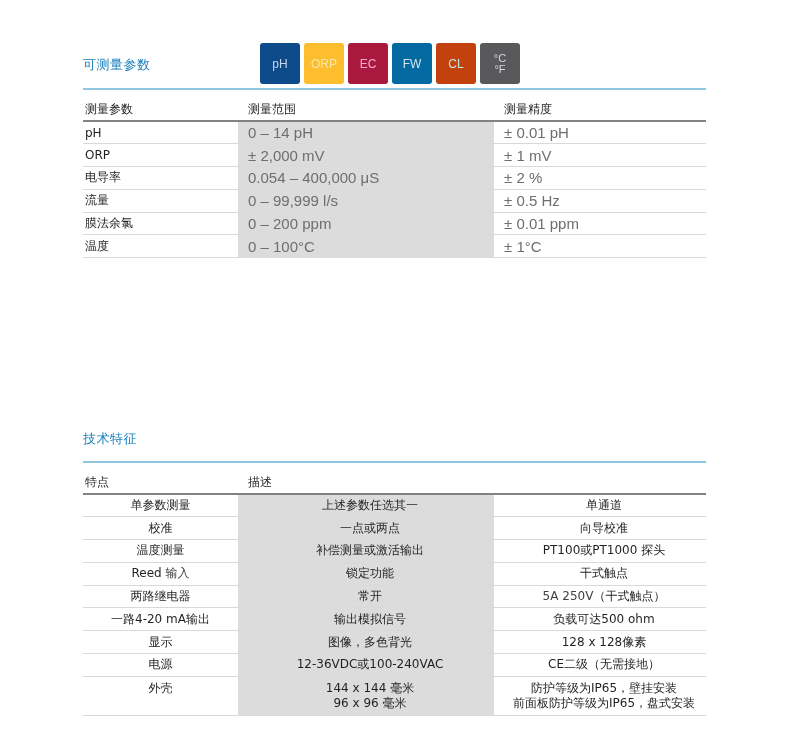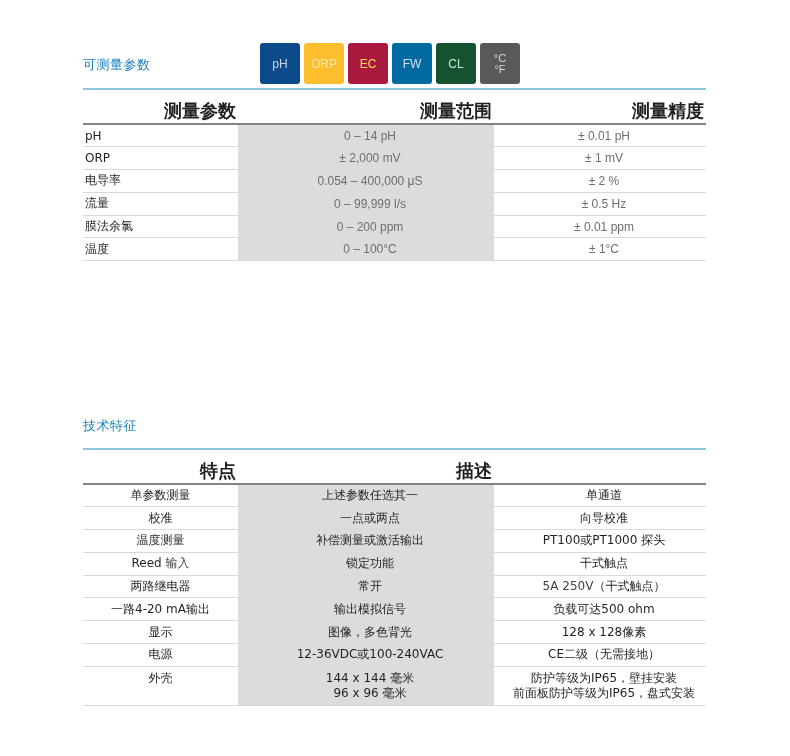--- a/index.html
+++ b/index.html
@@ -9,56 +9,56 @@
   .section { position: absolute; left: 83px; width: 623px; }
   .section-title { position: absolute; left: 0; font-size: 13px; font-weight: normal; color: #1b80bd; letter-spacing: 0.5px; }
   .title-rule { position: absolute; left: 0; width: 623px; height: 2px; background: #8fc8de; }
 
   .badges { position: absolute; display: flex; gap: 4px; }
   .badge { width: 40px; height: 41px; border-radius: 3px; display: flex; align-items: center; justify-content: center;
            font-family: "Liberation Sans", sans-serif; font-size: 12px; color: rgba(255,255,255,0.85); line-height: 12px; text-align: center; }
   .badge.temp { flex-direction: column; font-size: 11px; line-height: 11px; }
 
   table { position: absolute; left: 0; width: 623px; border-collapse: collapse; font-size: 12px; }
-  th { text-align: right; font-weight: bold; font-size: 18px; height: 22px; padding: 0 2px; color: #231f20; vertical-align: middle; }
+  th { text-align: left; font-weight: normal; font-size: 12px; height: 22px; padding: 0 2px; color: #231f20; vertical-align: middle; }
   thead tr { border-bottom: 2px solid #808285; }
   td { height: 22.8px; padding: 0 2px; vertical-align: middle; border-bottom: 1px solid #d9d9d9; }
   td.c1 { width: 155px; }
   td.c2 { width: 256px; background: #dcdcdc; padding-left: 10px; }
   td.c3 { padding-left: 10px; }
   th.h2 { padding-left: 10px; }
   th.h3 { padding-left: 10px; }
 
   #t1 td { color: #231f20; }
-  #t1 td.c2, #t1 td.c3 { color: #6d6e71; font-family: "Liberation Sans", sans-serif; font-size: 12px; text-align: center; }
+  #t1 td.c2, #t1 td.c3 { color: #6d6e71; font-family: "Liberation Sans", sans-serif; font-size: 15px; }
 
   #t2 td { font-size: 12px; text-align: center; }
   #t2 td.multi { padding-top: 4px; padding-bottom: 4px; line-height: 15px; vertical-align: top; height: 38px; }
   .grey-text { color: #404040; }
 </style>
 </head>
 <body>
 
 <div class="section" style="top:0; height:260px;">
   <h2 class="section-title" style="top:56px;">可测量参数</h2>
 
   <div class="badges" style="left:177px; top:43px;">
     <div class="badge" style="background:#0d4a8a;color:#c9d6e8;">
         <span>pH</span>
       </div>
     <div class="badge" style="background:#fcbe2c;color:#fde6a8;">
         <span>ORP</span>
       </div>
-    <div class="badge" style="background:#a8193d;color:#fde047;">
+    <div class="badge" style="background:#a8193d;color:#f9a8d4;">
         <span>EC</span>
       </div>
     <div class="badge" style="background:#0369a1;color:#d3e4ef;">
         <span>FW</span>
       </div>
-    <div class="badge" style="background:#14532d;color:#bfe8e2;">
+    <div class="badge" style="background:#c2410c;color:#bfe8e2;">
         <span>CL</span>
       </div>
     <div class="badge temp" style="background:#59595b;color:#d8d8d8;">
       <span>°C</span>
       <span>°F</span>
     </div>
   </div>
 
   <div class="title-rule" style="top:88px;"></div>
 
@@ -98,21 +98,21 @@
         </tr>
       <tr>
           <td class="c1">温度</td>
           <td class="c2">0 – 100°C</td>
           <td class="c3">± 1°C</td>
         </tr>
     </tbody>
   </table>
 </div>
 
-<div class="section" style="top:0; height:642px;">
+<div class="section" style="top:13px; height:642px;">
   <h2 class="section-title" style="top:417px;">技术特征</h2>
   <div class="title-rule" style="top:448px;"></div>
 
   <table id="t2" style="top:459px;">
     <thead>
       <tr>
         <th style="width:155px;">特点</th>
         <th class="h2" style="width:256px;">描述</th>
         <th class="h3"></th>
       </tr>

